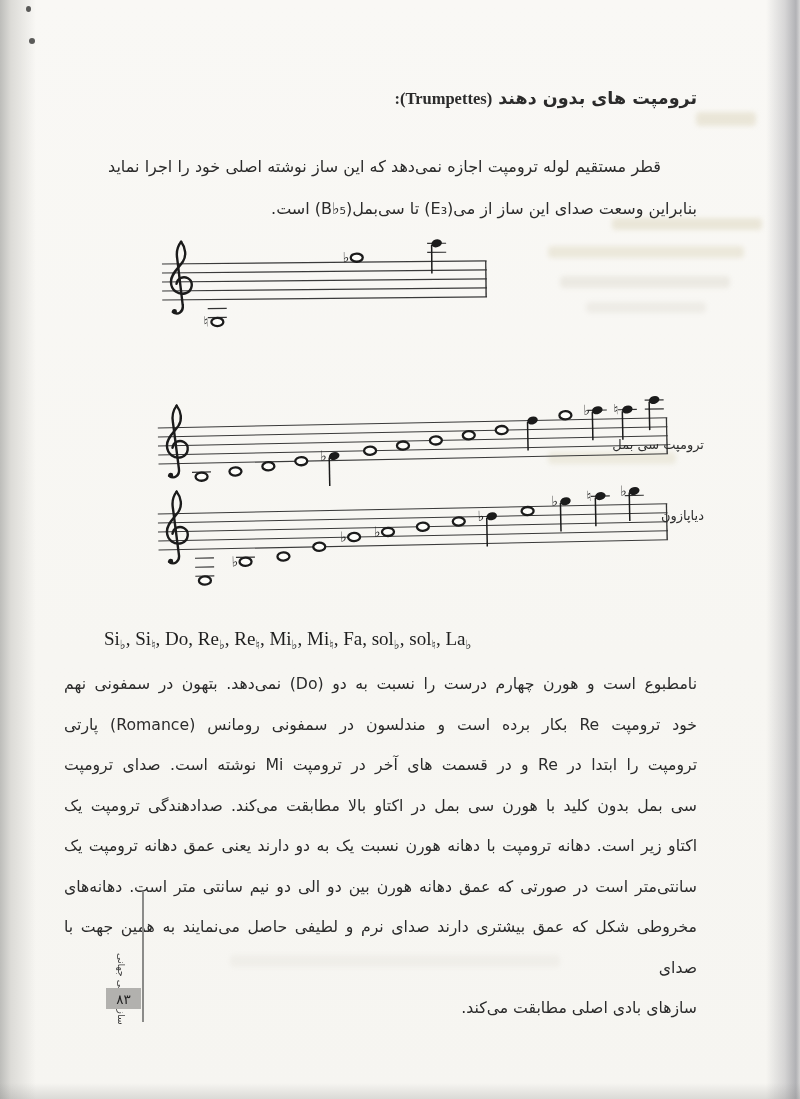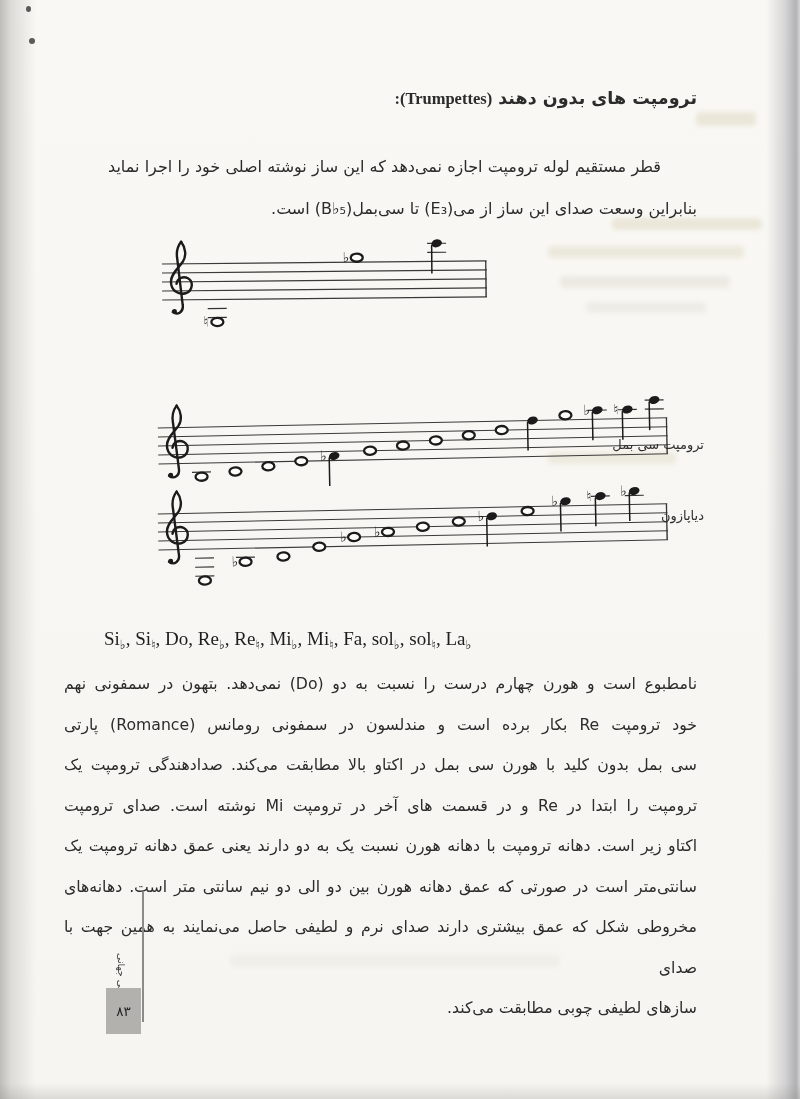--- a/index.html
+++ b/index.html
@@ -35,21 +35,21 @@
   #body{left:64px;right:103px;top:664px;font-size:15.7px;line-height:40.5px;}
 
   
   .staff{position:absolute;transform-origin:left center;}
   .stafflabel{position:absolute;right:96px;direction:rtl;font-size:13px;color:#2e2e2e;}
 
   
   #sidebar-rule{position:absolute;left:142px;top:892px;width:1.5px;height:130px;background:#8b8b89;}
   #sidebar-title{position:absolute;left:116px;top:893px;height:132px;
     writing-mode:vertical-rl;direction:rtl;font-size:9.5px;color:#3c3c3c;letter-spacing:.5px;}
-  #pagenum{position:absolute;left:106px;top:988px;width:35px;height:46px;
+  #pagenum{position:absolute;left:106px;top:988px;width:35px;height:21px;
     background:var(--pnbg);display:flex;align-items:center;justify-content:center;
     font-size:13.5px;color:#222;}
 </style>
 </head>
 <body>
 
 <div id="page" style="--paper: #f9f8f5; --ink: #2b2b2b; --pnbg: #b2b1ae;">
 
   <div class="edge-left"></div>
   <div class="edge-right"></div>
@@ -185,25 +185,25 @@
 
   <div class="stafflabel" style="top:437px">ترومپت سی بمل</div>
   <div class="stafflabel" style="top:508px">دیاپازون</div>
 
 
   <div id="notesrow"><span><span>Si</span><span class="sub">♭</span></span><span>, </span><span><span>Si</span><span class="sub">♮</span></span><span>, </span><span><span>Do</span></span><span>, </span><span><span>Re</span><span class="sub">♭</span></span><span>, </span><span><span>Re</span><span class="sub">♮</span></span><span>, </span><span><span>Mi</span><span class="sub">♭</span></span><span>, </span><span><span>Mi</span><span class="sub">♮</span></span><span>, </span><span><span>Fa</span></span><span>, </span><span><span>sol</span><span class="sub">♭</span></span><span>, </span><span><span>sol</span><span class="sub">♮</span></span><span>, </span><span><span>La</span><span class="sub">♭</span></span></div>
 
   <div id="body" class="para">
       <div class="tline">نامطبوع است و هورن چهارم درست را نسبت به دو (Do) نمی‌دهد. بتهون در سمفونی نهم</div>
       <div class="tline">خود ترومپت Re بکار برده است و مندلسون در سمفونی رومانس (Romance) پارتی</div>
+      <div class="tline">ترومپت را ابتدا در Re و در قسمت های آخر در ترومپت Mi نوشته است. صدای ترومپت</div>
       <div class="tline">سی بمل بدون کلید با هورن سی بمل در اکتاو بالا مطابقت می‌کند. صدادهندگی ترومپت یک</div>
-      <div class="tline">ترومپت را ابتدا در Re و در قسمت های آخر در ترومپت Mi نوشته است. صدای ترومپت</div>
       <div class="tline">اکتاو زیر است. دهانه ترومپت با دهانه هورن نسبت یک به دو دارند یعنی عمق دهانه ترومپت یک</div>
       <div class="tline">سانتی‌متر است در صورتی که عمق دهانه هورن بین دو الی دو نیم سانتی متر است. دهانه‌های</div>
       <div class="tline">مخروطی شکل که عمق بیشتری دارند صدای نرم و لطیفی حاصل می‌نمایند به همین جهت با صدای</div>
-      <div class="tline">سازهای لطیفی چوبی مطابقت می‌کند.</div>
+      <div class="tline">سازهای بادی اصلی مطابقت می‌کند.</div>
     </div>
 
   <div id="sidebar-rule"></div>
   <div id="sidebar-title">سازشناسی جهانی</div>
   <div id="pagenum">۸۳</div>
 
 </div>
 
 </body></html>

